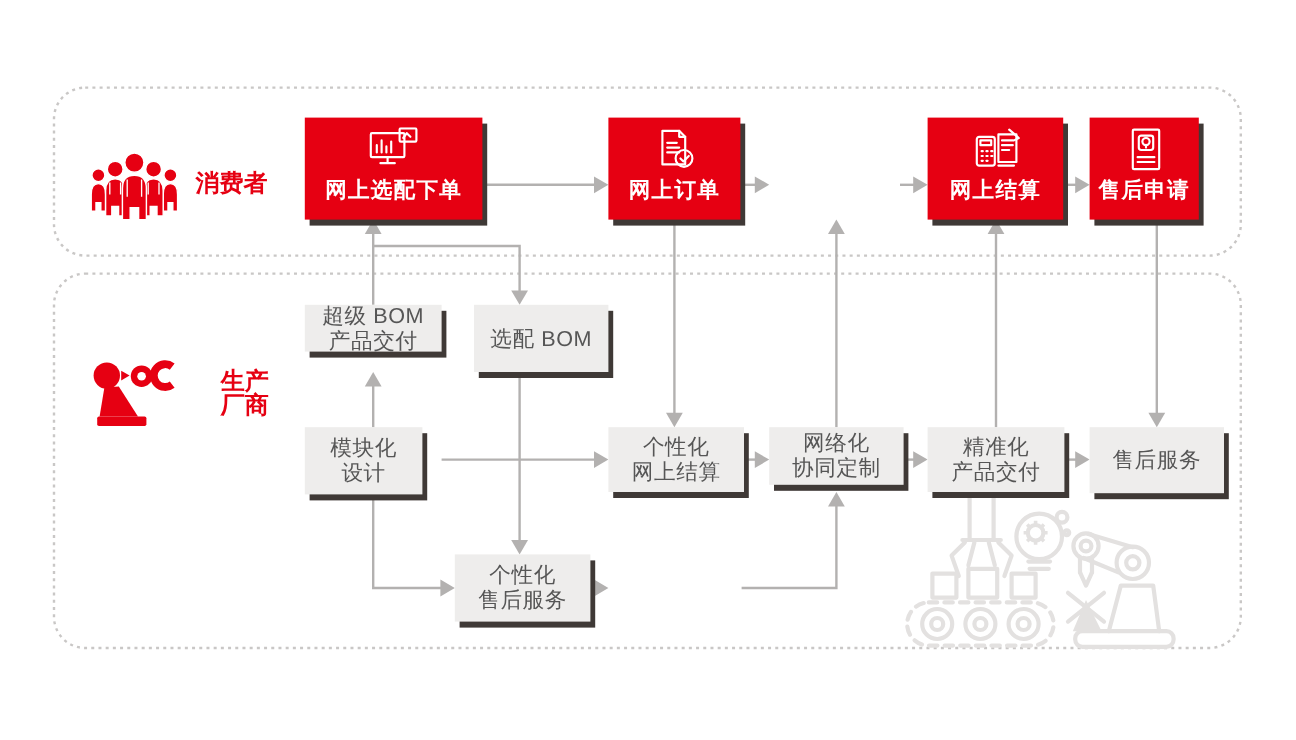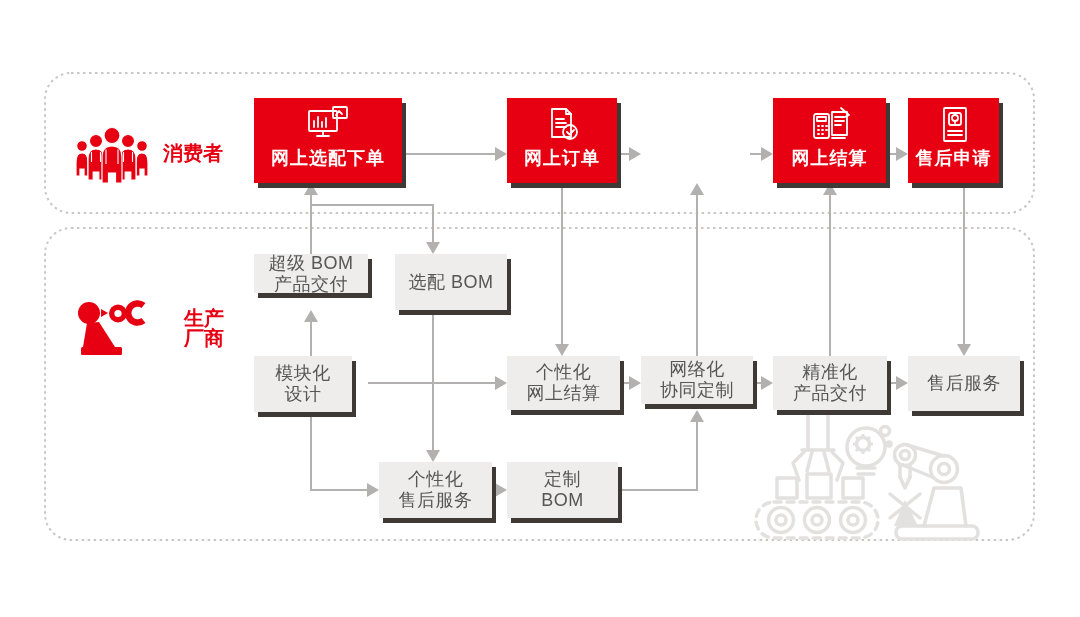--- a/index.html
+++ b/index.html
@@ -248,18 +248,14 @@
     <span>精准化</span>
     <span>产品交付</span>
   </div>
   <div class="gray-node" style="left:908px;top:356px;width:112px;height:55px;">
     <span>售后服务</span>
   </div>
   <div class="gray-node" style="left:379px;top:462px;width:113px;height:56px;">
     <span>个性化</span>
     <span>售后服务</span>
   </div>
-  <div class="gray-node" style="left:507px;top:462px;width:111px;height:56px;">
-    <span>定制</span>
-    <span>BOM</span>
-  </div>
 
 </div>
 
 </body></html>

